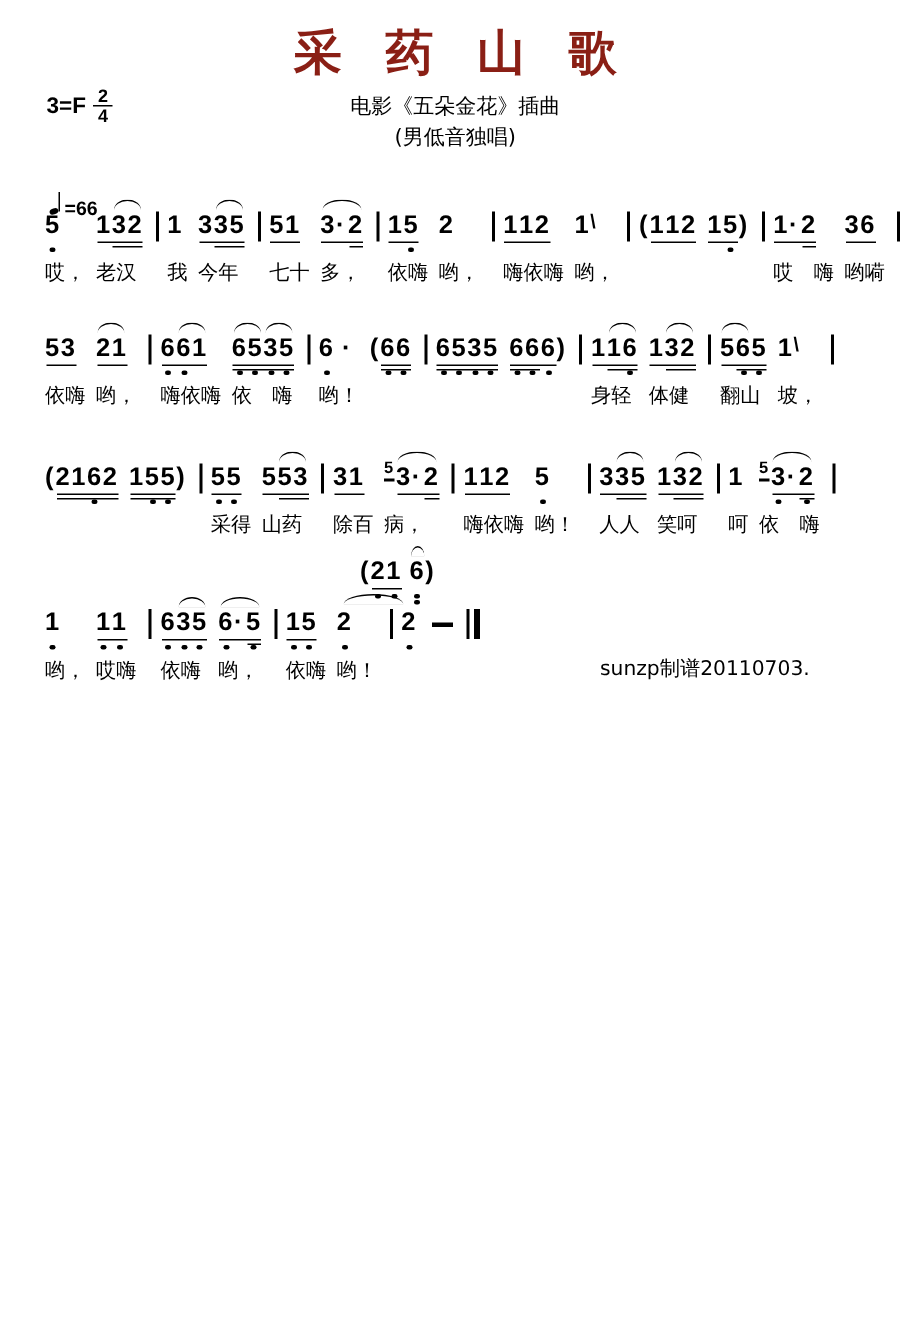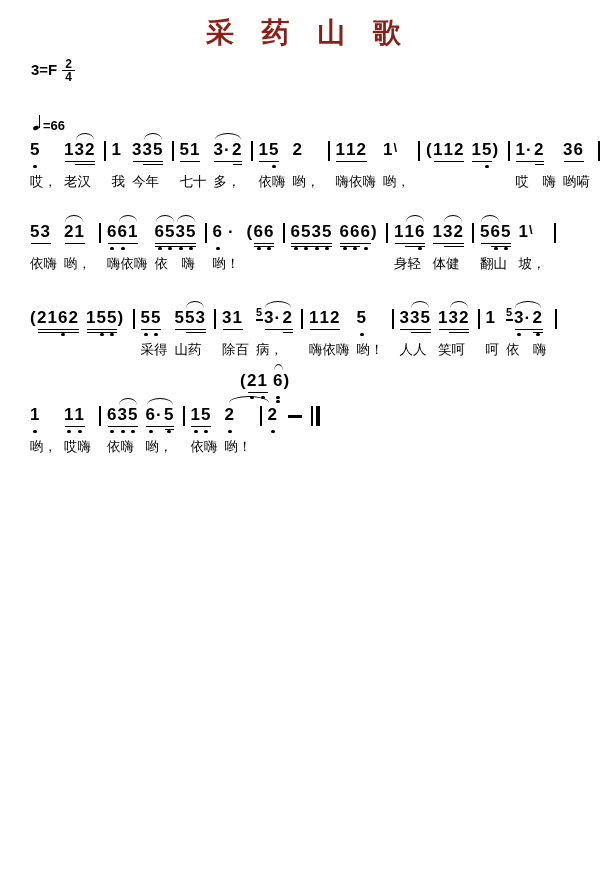--- a/index.html
+++ b/index.html
@@ -1,31 +1,31 @@
 <!DOCTYPE html>
 <html><head>
 <meta charset="utf-8">
 <style>
   html,body{margin:0;padding:0;background:#fff;}
   .page{position:relative;width:607px;height:880px;background:#ffffff;overflow:hidden;
         font-family:"DejaVu Sans",sans-serif;color:#000;}
 
   
   .title{position:absolute;top:14px;left:0;right:0;text-align:center;
-         font-family:"DejaVu Serif",serif;font-weight:bold;font-size:28px;
+         font-family:"DejaVu Serif",serif;font-weight:bold;font-size:32px;
          color:#8a1f15;letter-spacing:9px;text-indent:9px;}
   .keysig{position:absolute;left:31px;top:58px;font:bold 15px "Liberation Sans",sans-serif;}
   .frac{display:inline-block;vertical-align:-6px;margin-left:5px;text-align:center;
         font:bold 12px "Liberation Sans",sans-serif;}
   .fn{display:block;border-bottom:1.5px solid #000;padding:0 3px;line-height:12px;}
   .fd{display:block;line-height:12px;}
   .subtitle{position:absolute;top:62px;left:0;right:0;text-align:center;font-size:14px;}
   .voice{position:absolute;top:83px;left:0;right:0;text-align:center;font-size:14px;}
   .credits{position:absolute;right:42px;top:78px;text-align:right;font-size:13.5px;line-height:19px;}
-  .tempo{position:absolute;left:33px;top:115px;font:bold 13px "Liberation Sans",sans-serif;}
+  .tempo{position:absolute;left:33px;top:128px;font:bold 13px "Liberation Sans",sans-serif;}
   .qnote{position:relative;display:inline-block;width:8px;height:15px;margin-right:2px;}
   .qnote::before{content:"";position:absolute;bottom:0;left:0;width:5.5px;height:4px;
                  background:#000;border-radius:50%;transform:rotate(-20deg);}
   .qnote::after{content:"";position:absolute;right:1px;bottom:2px;width:1.5px;height:13px;background:#000;}
 
   
   .sys{position:absolute;left:30px;white-space:nowrap;}
   .sys-1{top:140px;} .sys-2{top:222px;} .sys-3{top:308px;} .sys-4{top:405px;}
   .cell{display:inline-block;vertical-align:top;position:relative;margin-right:7px;height:52px;}
   .nrow{position:relative;height:30px;}
@@ -49,20 +49,22 @@
 </style>
 </head>
 <body>
 
 <div class="page">
 
   <div class="title">采 药 山 歌</div>
 
   <div class="keysig"><span>3=F</span><span class="frac"><span class="fn">2</span><span class="fd">4</span></span></div>
 
+  <div class="subtitle">电影《五朵金花》插曲</div>
+  <div class="voice">(男低音独唱)</div>
 
 
   <div class="tempo"><span class="qnote"></span><span>=66</span></div>
 
   <div class="sys sys-1"><div class="cell"><div class="nrow" style="width: 10.5px;">
           <span class="gl" style="left: 0px;">5</span>
           <div class="odot" style="left: 3.45px; top: 24.5px;"></div>
         </div><div class="lyr">哎，</div></div><div class="cell"><div class="nrow" style="width: 31.5px;">
           <span class="gl" style="left: 0px;">1</span>
           <span class="gl" style="left: 10.5px;">3</span>
@@ -350,14 +352,15 @@
           <span class="gl" style="left: 28px;"> </span>
           <span class="gl" style="left: 33px;">6</span>
           <div class="odot" style="left: 36.45px; top: 24.5px;"></div>
           <div class="odot" style="left: 36.45px; top: 28.9px;"></div>
           <span class="gl" style="left: 43.5px;">)</span>
           <div class="ul" style="left: 7.5px; width: 20px; top: 20.8px;"></div>
           <div class="slur" style="left: 34px; width: 9px;"></div>
         </div>
       </div></div>
 
+  <div class="footer-credit">sunzp制谱20110703.</div>
 
 </div>
 
 </body></html>

